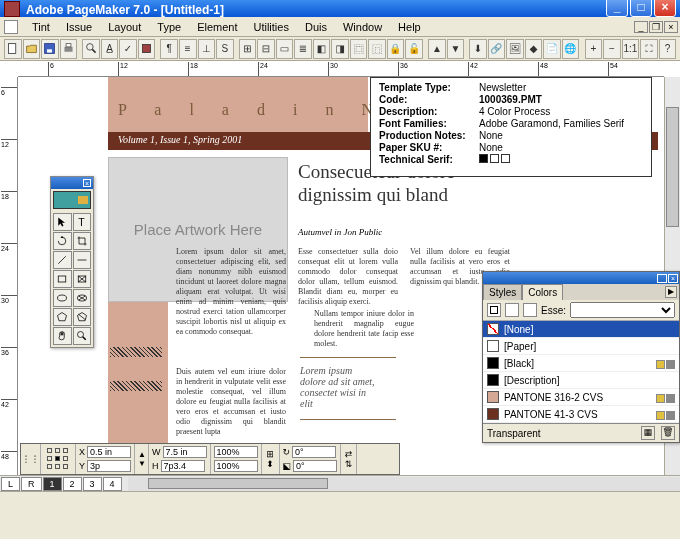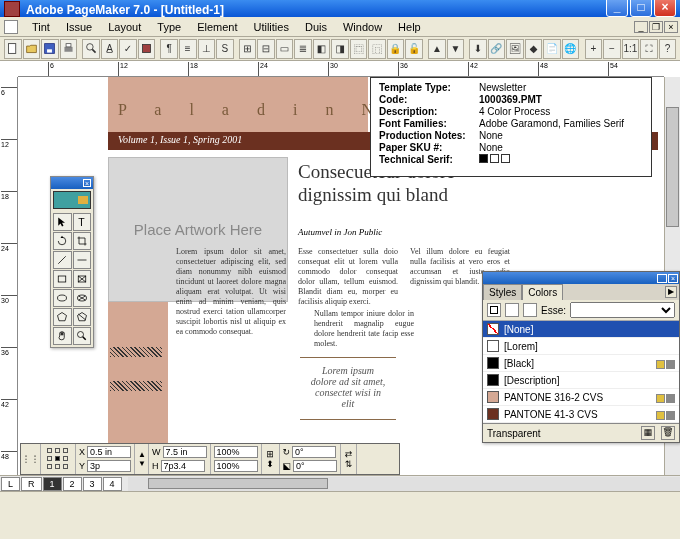--- a/index.html
+++ b/index.html
@@ -32,21 +32,21 @@
 .newsletter-title { position: absolute; top: 24px; left: 10px; font-family: Georgia, serif; letter-spacing: 12px; font-size: 16px; color: #7a5a3a; }
 .issue-band { position: absolute; top: 55px; left: 0; right: 0; height: 18px; background: #6b3020; color: #fff; font-size: 10px; padding: 2px 10px; font-family: Georgia, serif; font-style: italic; }
 .artbox { position: absolute; top: 80px; left: 0; width: 180px; height: 145px; background: #d8d8d8; border: 1px solid #bbb; display: flex; align-items: center; justify-content: center; font-family: Georgia, serif; color: #888; font-size: 15px; }
 .tan-col { position: absolute; top: 225px; left: 0; width: 60px; height: 200px; background: #d4a894; }
 .pattern { position: absolute; top: 270px; left: 2px; width: 52px; height: 10px; background: repeating-linear-gradient(45deg,#333,#333 1px,#d4a894 1px,#d4a894 3px); }
 .pattern2 { position: absolute; top: 304px; left: 2px; width: 52px; height: 10px; background: repeating-linear-gradient(45deg,#333,#333 1px,#d4a894 1px,#d4a894 3px); }
 .headline { position: absolute; top: 84px; left: 190px; font-family: Georgia, serif; font-size: 19px; color: #333; line-height: 1.2; }
 .byline { position: absolute; top: 150px; left: 190px; font-size: 9px; font-style: italic; font-family: Georgia, serif; }
 .bodytext { position: absolute; font-size: 8px; font-family: Georgia, serif; line-height: 1.25; color: #333; text-align: justify; }
 .quote-rule { position: absolute; height: 1px; background: #8a6a4a; }
-.quote { position: absolute; font-style: italic; font-family: Georgia, serif; font-size: 10px; text-align: center; color: #555; }
+.quote { position: absolute; font-style: italic; font-family: Georgia, serif; font-size: 10px; color: #555; }
 
 .infobox { position: absolute; top: 0; right: 0; width: 282px; height: 100px; background: #fff; border: 1px solid #333; padding: 4px 8px; font-size: 10px; }
 .infobox .row { display: flex; margin-bottom: 1px; }
 .infobox .lab { width: 100px; font-weight: bold; }
 .infobox .swatch { width: 9px; height: 9px; display: inline-block; border: 1px solid #333; margin-right: 2px; }
 
 .toolbox { position: absolute; top: 115px; left: 50px; width: 44px; background: #ece9d8; border: 1px solid #888; box-shadow: 1px 1px 3px rgba(0,0,0,.3); }
 .toolbox .hdr { height: 12px; background: linear-gradient(#4a8ae0,#1860c0); display: flex; justify-content: flex-end; align-items: center; padding-right: 2px; }
 .toolbox .hdr div { width: 8px; height: 8px; border: 1px solid #fff; font-size: 7px; text-align: center; line-height: 7px; color: #fff; }
 .toolbox .art { height: 18px; background: #40a0a0; margin: 2px; border: 1px solid #333; position: relative; }
@@ -216,20 +216,21 @@
       <div class="artbox">
           <span>Place Artwork Here</span>
         </div>
       <div class="tan-col"></div>
       <div class="pattern"></div>
       <div class="pattern2"></div>
       <div class="headline" style="white-space:pre-line">Consecueteur dolore
 dignissim qui bland</div>
       <div class="byline">Autumvel in Jon Public</div>
       <div class="bodytext" style="top:170px;left:68px;width:110px">Lorem ipsum dolor sit amet, consectetuer adipiscing elit, sed diam nonummy nibh euismod tincidunt ut laoreet dolore magna aliquam erat volutpat. Ut wisi enim ad minim veniam, quis nostrud exerci tation ullamcorper suscipit lobortis nisl ut aliquip ex ea commodo consequat.</div>
+      <div class="bodytext" style="top:290px;left:68px;width:110px">Duis autem vel eum iriure dolor in hendrerit in vulputate velit esse molestie consequat, vel illum dolore eu feugiat nulla facilisis at vero eros et accumsan et iusto odio dignissim qui blandit praesent lupta</div>
       <div class="bodytext" style="top:170px;left:190px;width:100px">Esse consectetuer sulla doio consequat elit ut lorem vulla commodo dolor consequat dolor ullam, tellum euismod. Blandit diam eu, morper eu facilisis aliquip exerci.</div>
       <div class="bodytext" style="top:232px;left:206px;width:100px">Nullam tempor iniure dolor in hendrerit magnalip eugue dolore hendrerit tate facip esse molest.</div>
       <div class="bodytext" style="top:170px;left:302px;width:100px">Vel illum dolore eu feugiat nulla facilisis at vero eros et accumsan et iusto odio dignissim qui blandit.</div>
       <div class="quote-rule" style="top:280px;left:192px;width:96px"></div>
       <div class="quote" style="top:288px;left:192px;width:96px;white-space:pre-line">Lorem ipsum
 dolore ad sit amet,
 consectet wisi in
 elit</div>
       <div class="quote-rule" style="top:342px;left:192px;width:96px"></div>
     </div>
@@ -373,21 +374,21 @@
       <span>Esse:</span>
       <select><option></option></select>
     </div>
     <div class="list" id="color-list">
         <div class="row sel">
           <div class="sw" style="background: linear-gradient(45deg, transparent 45%, red 45%, red 55%, transparent 55%) rgb(255, 255, 255);"></div>
           <div class="name">[None]</div>
         </div>
         <div class="row">
           <div class="sw" style="background: rgb(255, 255, 255);"></div>
-          <div class="name">[Lorem]</div>
+          <div class="name">[Paper]</div>
         </div>
         <div class="row">
           <div class="sw" style="background: rgb(0, 0, 0);"></div>
           <div class="name">[Black]</div>
           <div class="ind">
             <div style="background: rgb(224, 192, 64);"></div>
             <div style="background: rgb(136, 136, 136);"></div>
           </div>
         </div>
         <div class="row">

